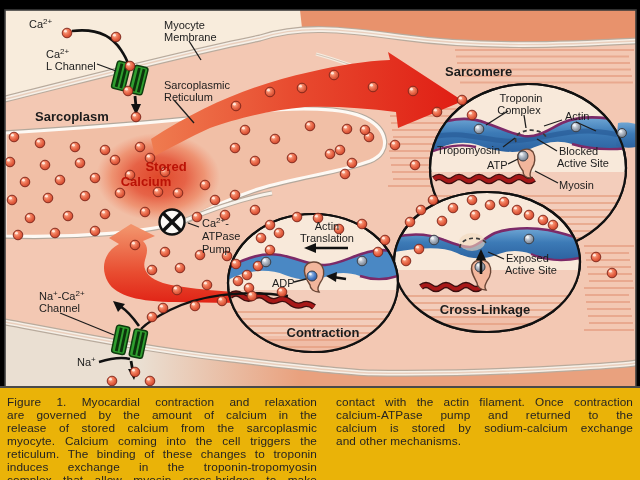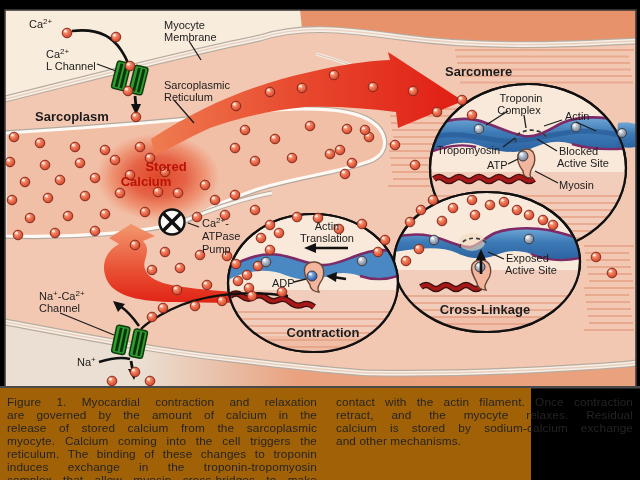--- a/index.html
+++ b/index.html
@@ -1,16 +1,16 @@
 <!DOCTYPE html>
 <html><head><meta charset="utf-8"><style>
 html,body{margin:0;padding:0;width:640px;height:480px;overflow:hidden;background:#000;}
 *{box-sizing:border-box;}
 body{font-family:"Liberation Sans",sans-serif;}
-#cap{position:absolute;left:0;top:388px;width:531px;height:92px;background:#a16207;}
+#cap{position:absolute;left:0;top:388px;width:640px;height:92px;background:#eab308;}
 .col{position:absolute;top:8px;font-size:11.8px;line-height:13.0px;color:#262422;letter-spacing:0.12px;}
 .col div{text-align:justify;text-align-last:justify;white-space:nowrap_off;}
 .col div.last{text-align-last:left;}
 #lc{left:7px;width:310px;}
 #rc{left:336px;width:297px;}
 </style></head><body>
 <svg width="640" height="480" style="position:absolute;left:0;top:0">
 <defs>
 <radialGradient id="rd" cx="0.38" cy="0.35" r="0.75">
  <stop offset="0" stop-color="#fcaE90"></stop>
@@ -572,17 +572,17 @@
   <div>Figure 1. Myocardial contraction and relaxation</div>
   <div>are governed by the amount of calcium in the</div>
   <div>release of stored calcium from the sarcoplasmic</div>
   <div>myocyte. Calcium coming into the cell triggers the</div>
   <div>reticulum. The binding of these changes to troponin</div>
   <div>induces exchange in the troponin-tropomyosin</div>
   <div>complex that allow myosin cross-bridges to make</div>
  </div>
  <div class="col" id="rc">
   <div>contact with the actin filament. Once contraction</div>
-  <div>retract, and the myocyte relaxes. Residual</div>
+  <div>calcium-ATPase pump and returned to the</div>
   <div>calcium is stored by sodium-calcium exchange</div>
   <div class="last">and other mechanisms.</div>
  </div>
 </div>
 
 </body></html>

